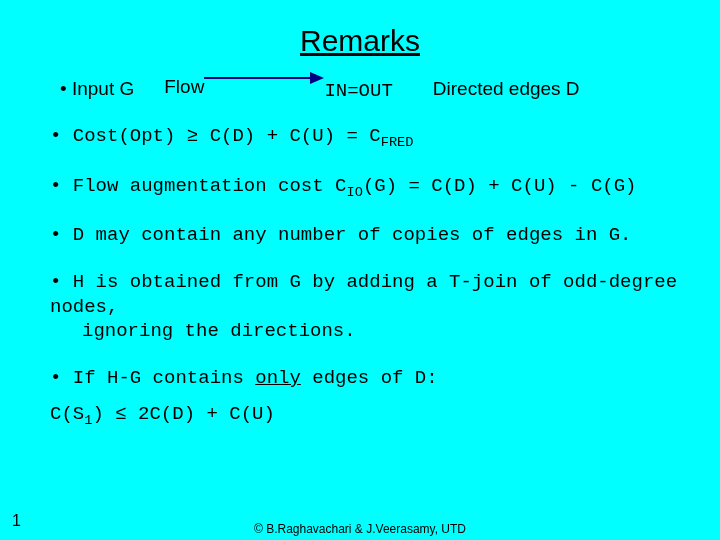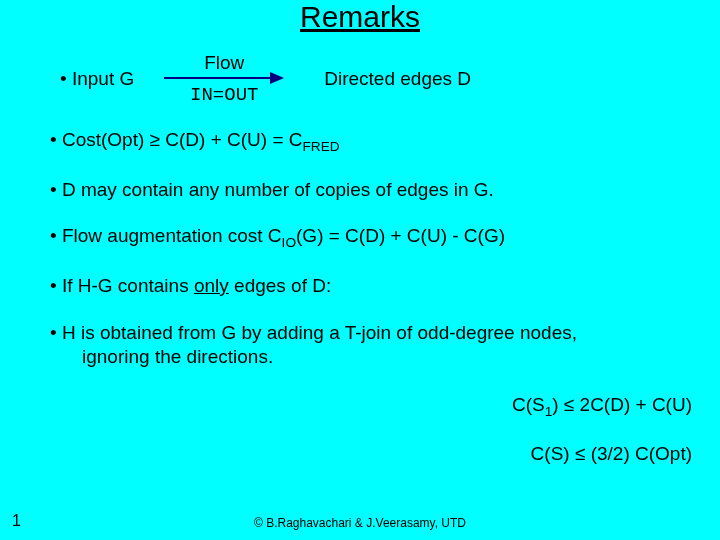--- a/index.html
+++ b/index.html
@@ -10,37 +10,36 @@
     background: #00ffff;
     font-family: Arial, Helvetica, sans-serif;
     color: #000;
     position: relative;
     overflow: hidden;
   }
   .title {
     text-align: center;
     font-size: 30px;
     text-decoration: underline;
-    padding-top: 0;
+    padding-top: 24px;
     font-weight: normal;
   }
   .row {
     display: flex;
     align-items: center;
     margin-top: 18px;
     padding-left: 60px;
   }
   .input-g {
     font-size: 19px;
     margin-right: 30px;
   }
   .flow-box {
     display: flex;
-    flex-direction: column;
-    align-items: center;
+    flex-direction: row;
     margin-right: 40px;
   }
   .flow-label {
     font-size: 19px;
     margin-bottom: 2px;
   }
   .arrow-wrap {
     position: relative;
     width: 120px;
     height: 4px;
@@ -62,48 +61,49 @@
     font-size: 19px;
     margin-top: 4px;
     font-family: Liberation Mono, monospace;
   }
   .edges {
     font-size: 19px;
     line-height: 1.25;
     text-align: right;
   }
   .bullets {
-    padding: 0 28px 0 50px;
+    padding: 0 40px 0 50px;
     font-size: 19px;
+    font-family: Liberation Mono, monospace;
   }
   .bullets .item {
     margin-top: 22px;
     line-height: 1.3;
   }
   .bullets .sub {
     margin-left: 32px;
   }
   .center-eq {
-    text-align: right;
+    text-align: left;
     font-size: 19px;
-    margin-top: 24px;
+    margin-top: 12px;
   }
   sub {
     font-size: 0.72em;
     vertical-align: sub;
   }
   .page-num {
     position: absolute;
     left: 12px;
     bottom: 10px;
     font-size: 16px;
   }
   .footer {
     position: absolute;
-    bottom: 10px;
+    bottom: 4px;
     width: 100%;
     text-align: center;
     font-size: 12px;
   }
   .u { text-decoration: underline; }
 </style>
 </head>
 <body>
 
 <div class="title">Remarks</div>
@@ -122,37 +122,36 @@
     <div>Directed edges D</div>
   </div>
 </div>
 
 <div class="bullets">
 
   <div class="item">
     <span>• Cost(Opt) </span><span>≥</span><span> C(D) + C(U) = C</span><sub>FRED</sub>
   </div>
 
+  <div class="item">
+    <span>• Flow augmentation cost C</span><sub>IO</sub><span>(G) = C(D) + C(U) - C(G)</span>
+  </div>
+
   <div class="item">• D may contain any number of copies of edges in G.</div>
 
   <div class="item">
-    <span>• Flow augmentation cost C</span><sub>IO</sub><span>(G) = C(D) + C(U) - C(G)</span>
+    <div>• H is obtained from G by adding a T-join of odd-degree nodes,</div>
+    <div class="sub">ignoring the directions.</div>
   </div>
 
   <div class="item">
     <span>• If  H-G contains </span><span class="u">only</span><span> edges of D:</span>
   </div>
 
-  <div class="item">
-    <div>• H is obtained from G by adding a T-join of odd-degree nodes,</div>
-    <div class="sub">ignoring the directions.</div>
-  </div>
-
   <div class="center-eq">
     <span>C(S</span><sub>1</sub><span>) ≤ 2C(D) + C(U)</span>
   </div>
 
-  <div class="center-eq">C(S) ≤ (3/2) C(Opt)</div>
 
 </div>
 
 <div class="page-num">1</div>
 <div class="footer">© B.Raghavachari &amp; J.Veerasamy, UTD</div>
 
 </body></html>

